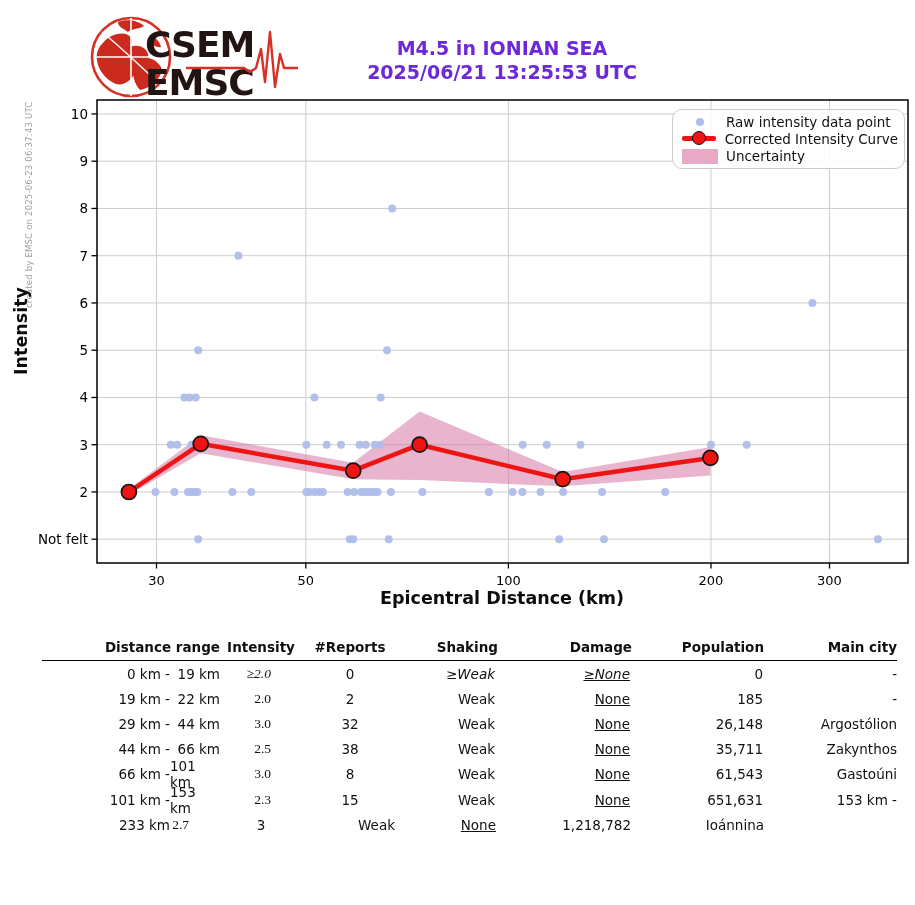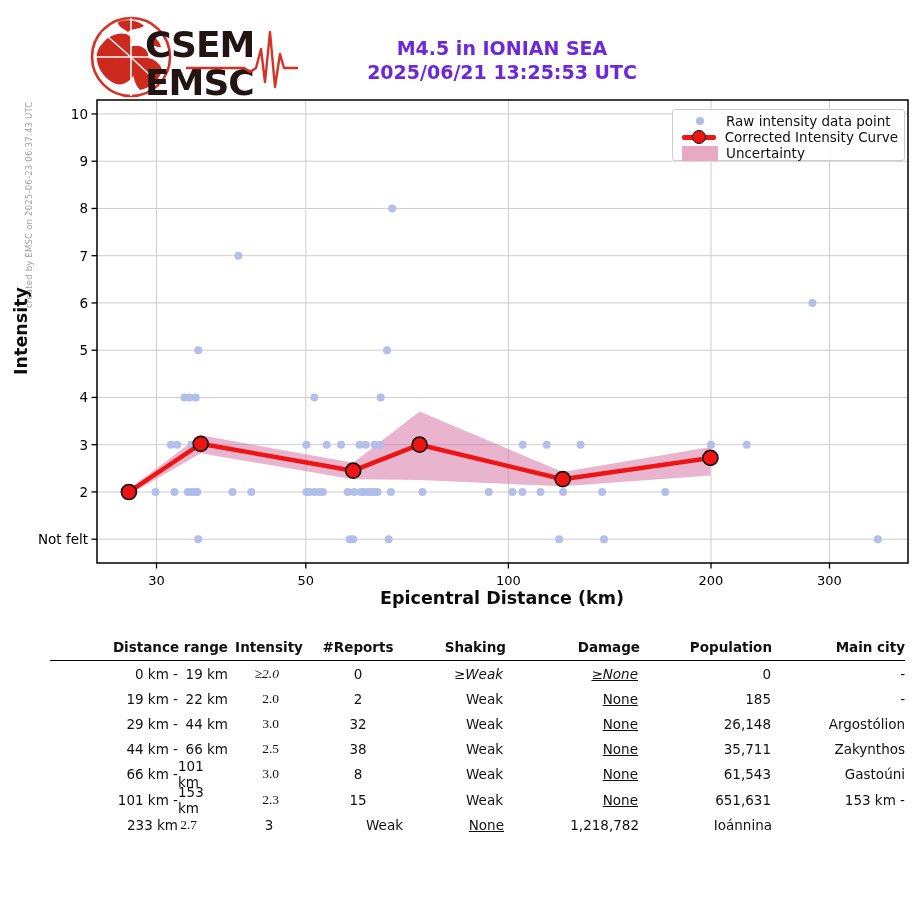--- a/index.html
+++ b/index.html
@@ -21,35 +21,35 @@
   .logo .w1{top:17px;}
   .logo .w2{top:55px;}
   .logo .trace{position:absolute;left:60px;top:14px;}
   
   .titleblock{position:absolute;left:252px;top:36px;width:500px;text-align:center;
     font-weight:bold;font-size:19px;line-height:24px;color:#6d28d9;}
   
   svg.chart{position:absolute;left:0;top:0;}
   
   .legend{
-    position:absolute;left:672px;top:109px;width:233px;height:52px;
-    background:rgba(255,255,255,.88);border:1px solid #cccccc;border-radius:3px;
+    position:absolute;left:672px;top:109px;width:233px;height:60px;
+    background:rgba(255,255,255,.88);border:1px solid #cccccc;border-radius:10px;
     display:flex;flex-direction:column;justify-content:space-around;
     padding:3px 6px;box-sizing:border-box;font-size:13.5px;
   }
   .legend .row{display:flex;align-items:center;height:21px;}
   .legend .sw{width:42px;display:flex;justify-content:center;align-items:center;position:relative;}
   .legend .dot{width:8px;height:8px;border-radius:50%;}
   .legend .lseg{width:34px;height:5px;border-radius:2px;position:relative;}
   .legend .lmark{position:absolute;left:10px;top:-5px;width:12px;height:12px;border-radius:50%;
     border:1.6px solid #151515;box-sizing:content-box;}
   .legend .bandsw{width:36px;height:15px;}
   .legend .lbl{margin-left:5px;white-space:nowrap;color:#111;}
   
-  .etable{position:absolute;left:50px;top:639px;width:855px;font-size:13.5px;}
+  .etable{position:absolute;left:42px;top:639px;width:855px;font-size:13.5px;}
   .thead,.tbody{display:grid;grid-template-columns:128px 50px 82px 96px 100px 134px 132px 133px;}
   .thead{font-weight:bold;border-bottom:1.6px solid #000;align-items:end;padding-bottom:5px;}
   .tbody .cell{height:25.2px;display:flex;align-items:center;}
   .hc{text-align:center;justify-content:center;display:flex;}
   .hr{text-align:right;justify-content:flex-end;display:flex;}
   .c-range_a{justify-content:flex-end;}
   .c-range_b{justify-content:flex-end;}
   .c-intensity{justify-content:flex-end;padding-right:31px;box-sizing:border-box;font-family:Liberation Serif, serif;}
   .c-reports{justify-content:center;}
   .c-shaking{justify-content:flex-end;padding-right:3px;box-sizing:border-box;}

